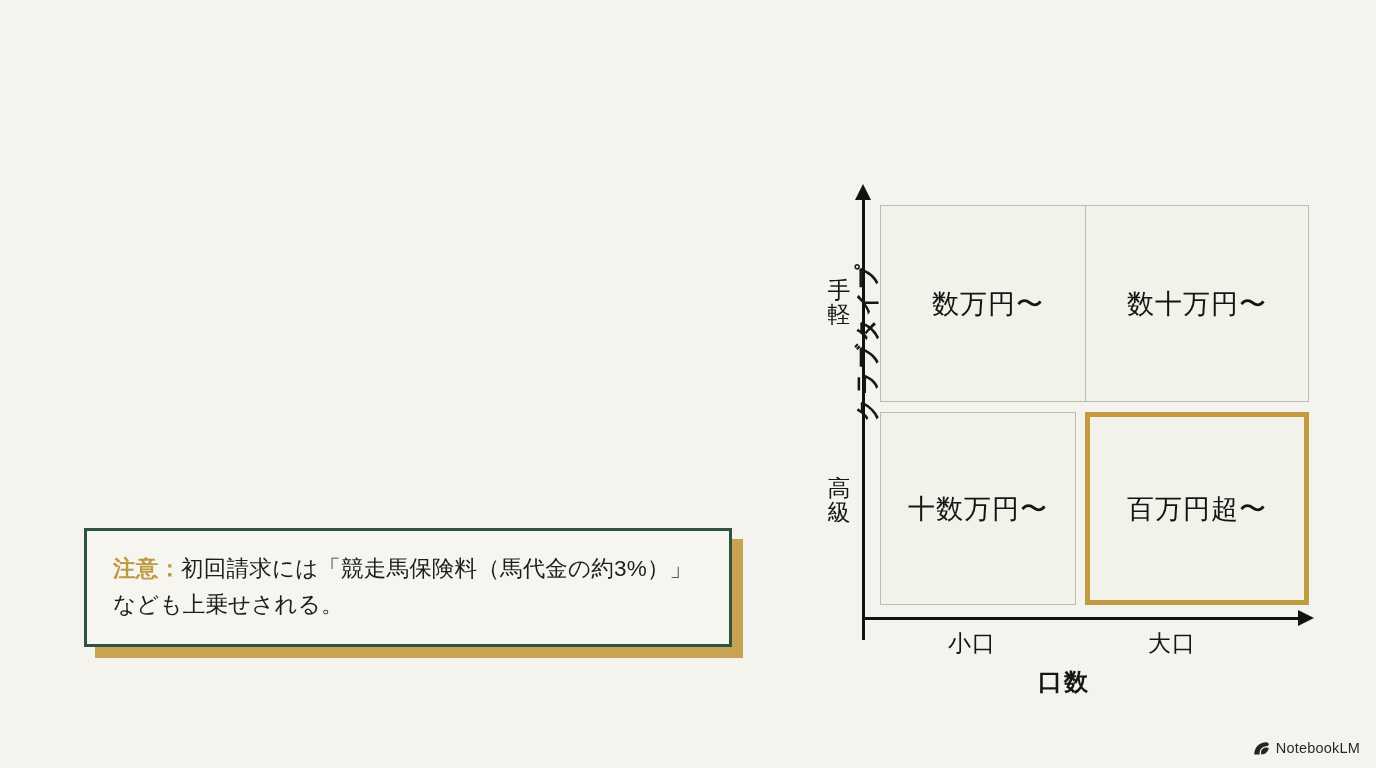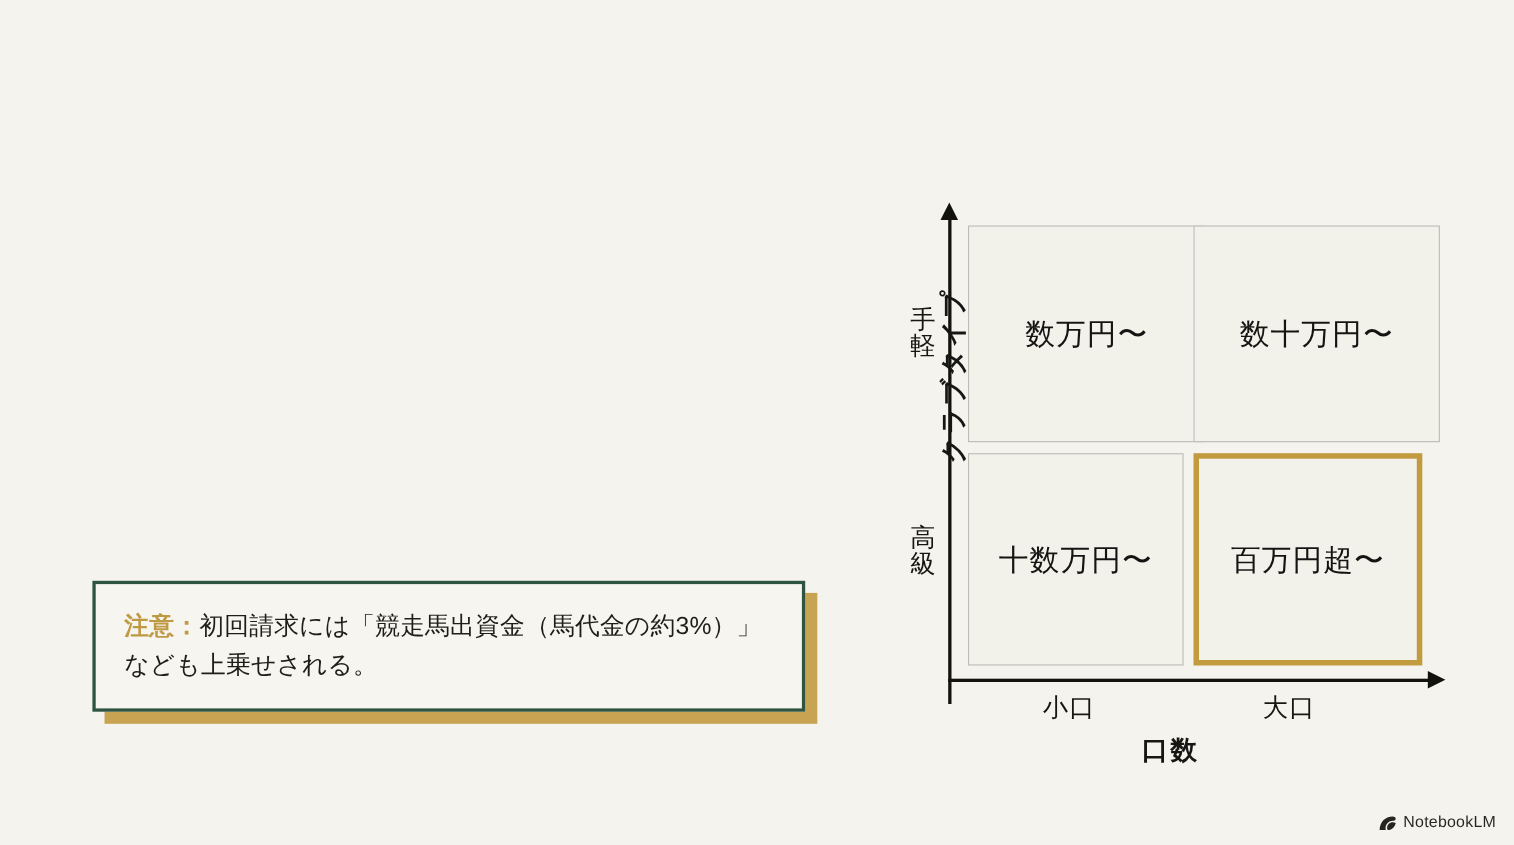--- a/index.html
+++ b/index.html
@@ -182,21 +182,21 @@
     font-family: "Liberation Serif", "DejaVu Serif", serif;
     font-size: 27px;
     color: #141412;
     letter-spacing: 1px;
     white-space: nowrap;
   }
   .cell-tl { left: 80px;  top: 29px;  width: 216px; height: 197px; }
   .cell-tr { left: 285px; top: 29px;  width: 224px; height: 197px; }
   .cell-bl { left: 80px;  top: 236px; width: 196px; height: 193px; }
   .cell-br {
-    left: 285px; top: 236px; width: 208px; height: 193px;
+    left: 285px; top: 236px; width: 224px; height: 193px;
     border: 5px solid #c39b3f;
   }
 
   
   .watermark {
     position: absolute;
     right: 16px;
     bottom: 12px;
     display: flex;
     align-items: center;
@@ -210,21 +210,21 @@
 </style>
 </head>
 <body>
 
 <div class="slide">
 
 
 
   <div class="callout-wrap">
     <div class="callout">
-      <div class="callout-text"><span class="callout-label">注意：</span><span>初回請求には「競走馬出資金（馬代金の約3%）」なども上乗せされる。</span></div>
+      <div class="callout-text"><span class="callout-label">注意：</span><span>初回請求には「競走馬保険料（馬代金の約3%）」なども上乗せされる。</span></div>
     </div>
   </div>
 
   <div class="matrix">
 
     <div class="axis-y-line"></div>
     <div class="axis-y-arrow"></div>
     <div class="axis-x-line"></div>
     <div class="axis-x-arrow"></div>
 

